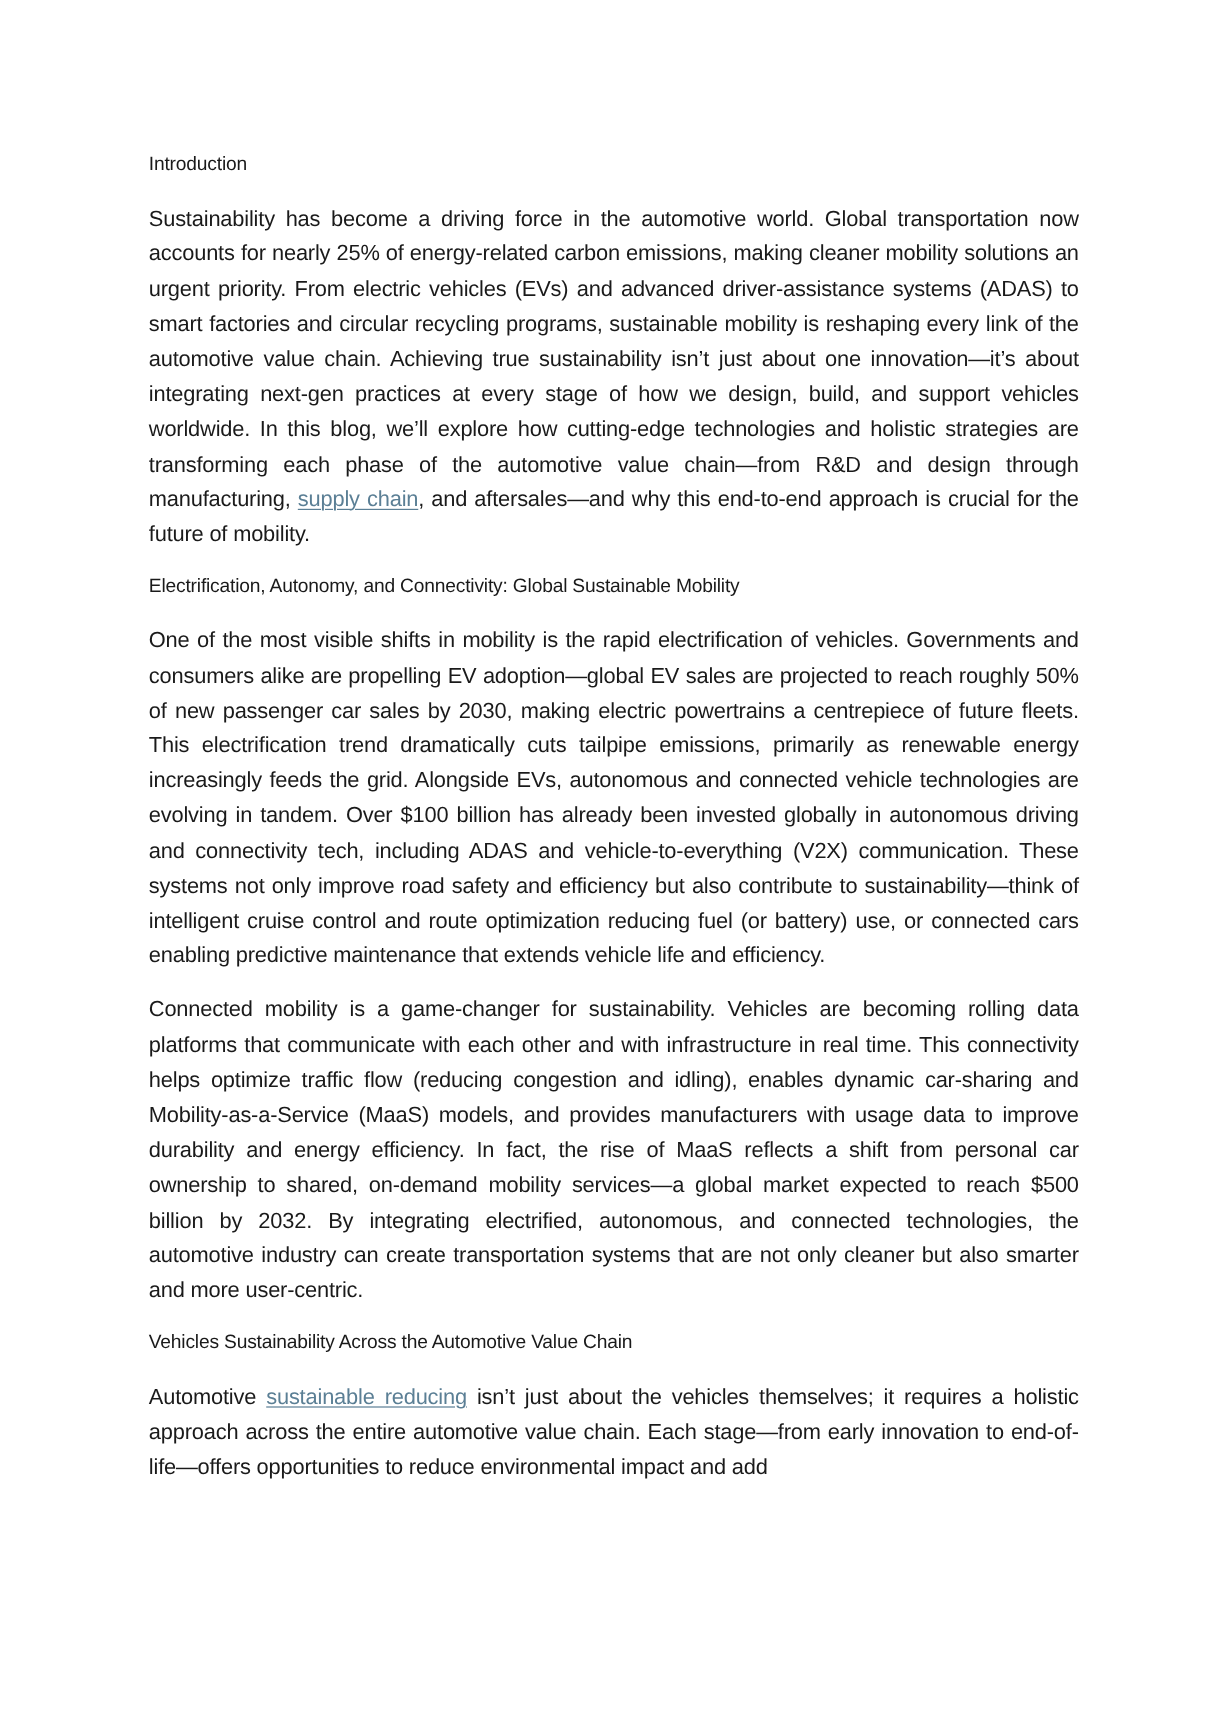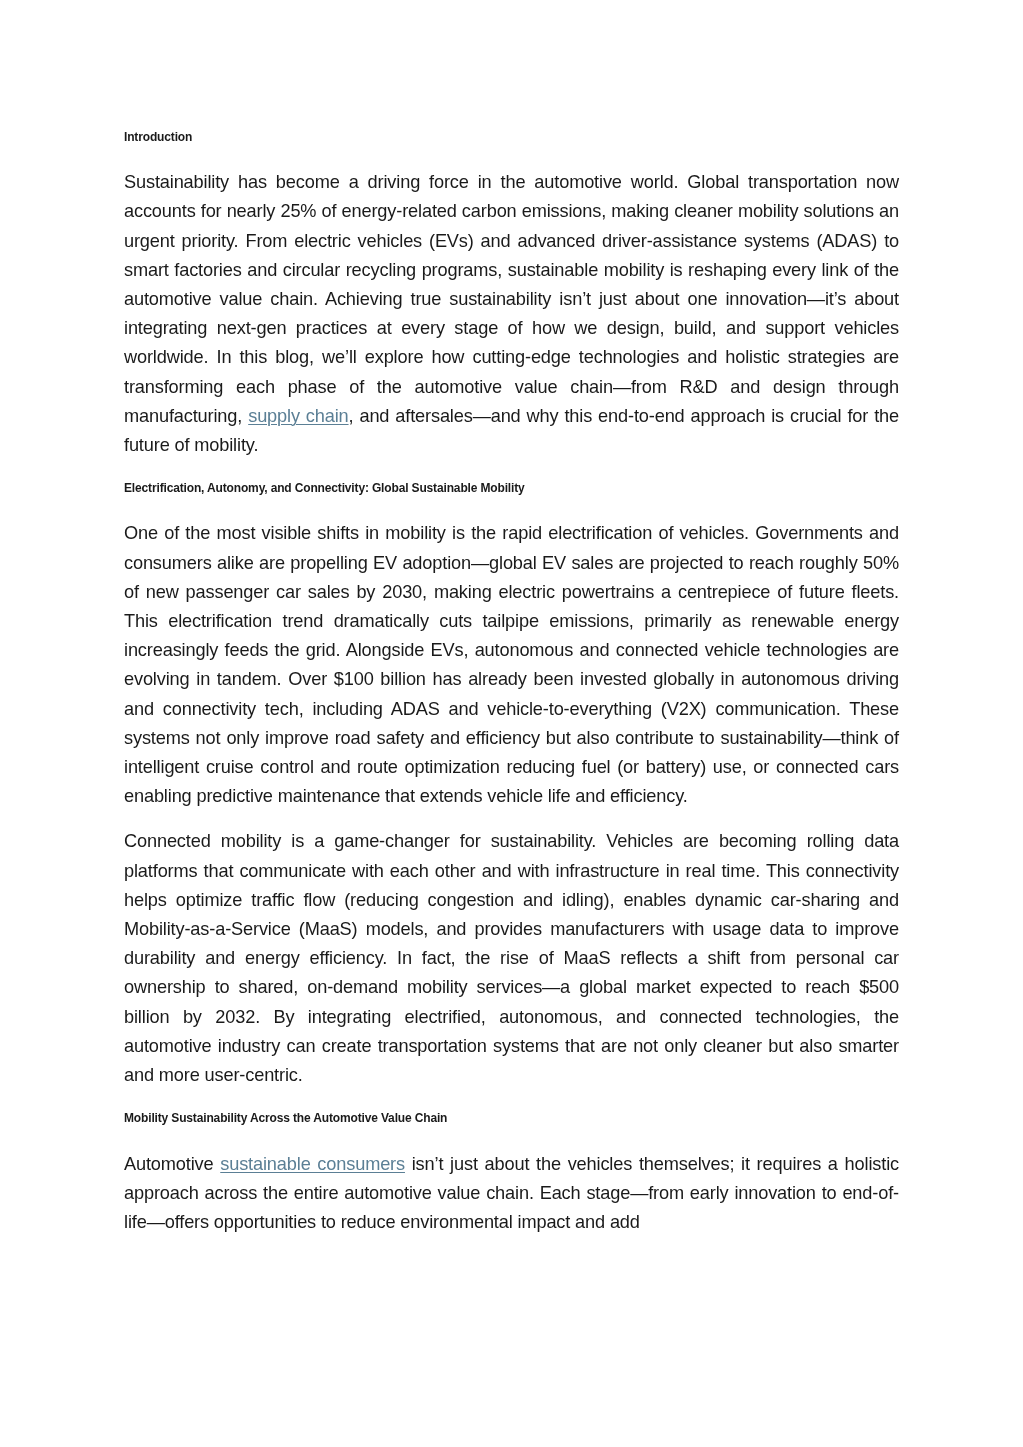--- a/index.html
+++ b/index.html
@@ -19,22 +19,22 @@
       top: 123px;
       width: 775px;
       font-family: "Liberation Sans", "DejaVu Sans", sans-serif;
       font-size: 18.2px;
       line-height: 29.2px;
       color: #1a1a1a;
       letter-spacing: -0.15px;
     }
     .heading {
       margin: 0 0 14px 0;
-      font-weight: bold;
-      font-size: 12px;
+      font-weight: normal;
+      font-size: 16px;
       line-height: 29.2px;
     }
     .para {
       margin: 16px 0 14px 0;
       text-align: justify;
       text-justify: inter-word;
       hyphens: none;
     }
     .link {
       color: #5b7f95;
@@ -52,17 +52,17 @@
   <p class="heading">Introduction</p>
 
   <p class="para"><span>Sustainability has become a driving force in the automotive world. Global transportation now accounts for nearly 25% of energy-related carbon emissions, making cleaner mobility solutions an urgent priority. From electric vehicles (EVs) and advanced driver-assistance systems (ADAS) to smart factories and circular recycling programs, sustainable mobility is reshaping every link of the automotive value chain. Achieving true sustainability isn’t just about one innovation—it’s about integrating next-gen practices at every stage of how we design, build, and support vehicles worldwide. In this blog, we’ll explore how cutting-edge technologies and holistic strategies are transforming each phase of the automotive value chain—from R&amp;D and design through manufacturing, </span><a class="link">supply chain</a><span>, and aftersales—and why this end-to-end approach is crucial for the future of mobility.</span></p>
 
   <p class="heading">Electrification, Autonomy, and Connectivity: Global Sustainable Mobility</p>
 
   <p class="para">One of the most visible shifts in mobility is the rapid electrification of vehicles. Governments and consumers alike are propelling EV adoption—global EV sales are projected to reach roughly 50% of new passenger car sales by 2030, making electric powertrains a centrepiece of future fleets. This electrification trend dramatically cuts tailpipe emissions, primarily as renewable energy increasingly feeds the grid. Alongside EVs, autonomous and connected vehicle technologies are evolving in tandem. Over $100 billion has already been invested globally in autonomous driving and connectivity tech, including ADAS and vehicle-to-everything (V2X) communication. These systems not only improve road safety and efficiency but also contribute to sustainability—think of intelligent cruise control and route optimization reducing fuel (or battery) use, or connected cars enabling predictive maintenance that extends vehicle life and efficiency.</p>
 
   <p class="para">Connected mobility is a game-changer for sustainability. Vehicles are becoming rolling data platforms that communicate with each other and with infrastructure in real time. This connectivity helps optimize traffic flow (reducing congestion and idling), enables dynamic car-sharing and Mobility-as-a-Service (MaaS) models, and provides manufacturers with usage data to improve durability and energy efficiency. In fact, the rise of MaaS reflects a shift from personal car ownership to shared, on-demand mobility services—a global market expected to reach $500 billion by 2032. By integrating electrified, autonomous, and connected technologies, the automotive industry can create transportation systems that are not only cleaner but also smarter and more user-centric.</p>
 
-  <p class="heading">Mobility Sustainability Across the Automotive Value Chain</p>
+  <p class="heading">Vehicles Sustainability Across the Automotive Value Chain</p>
 
-  <p class="para"><span>Automotive </span><a class="link">sustainable consumers</a><span> isn’t just about the vehicles themselves; it requires a holistic approach across the entire automotive value chain. Each stage—from early innovation to end-of-life—offers opportunities to reduce environmental impact and add</span></p>
+  <p class="para"><span>Automotive </span><a class="link">sustainable reducing</a><span> isn’t just about the vehicles themselves; it requires a holistic approach across the entire automotive value chain. Each stage—from early innovation to end-of-life—offers opportunities to reduce environmental impact and add</span></p>
 
 </div>
 
 </body></html>

